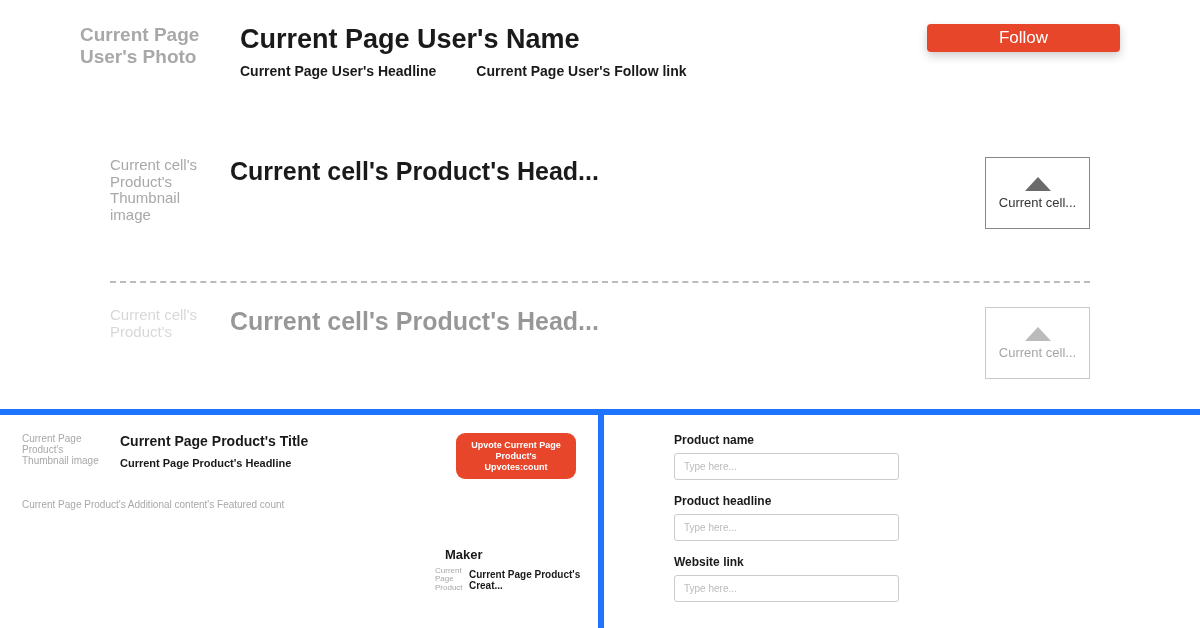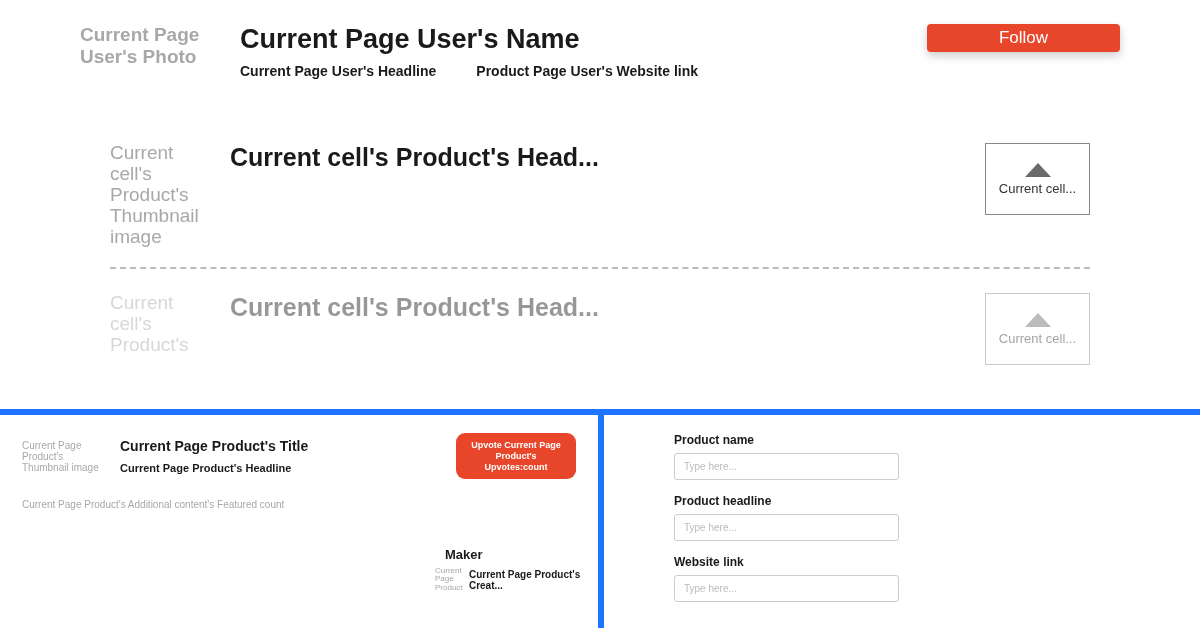--- a/index.html
+++ b/index.html
@@ -14,21 +14,21 @@
 
   
   .top-section {
     padding: 24px 80px 0 80px;
     height: 410px;
   }
   .profile-header {
     display: flex;
     align-items: flex-start;
     gap: 30px;
-    margin-bottom: 40px;
+    margin-bottom: 54px;
   }
   .photo-placeholder {
     font-size: 19px;
     font-weight: bold;
     color: #a8a8a8;
     line-height: 1.15;
     width: 130px;
   }
   .profile-info {
     flex: 1;
@@ -74,21 +74,21 @@
   }
   .product-row.faded {
     opacity: 0.45;
   }
   .row-divider {
     border: none;
     border-top: 2px dashed #bbb;
     margin: 0 30px;
   }
   .thumb-placeholder {
-    font-size: 19px;
+    font-size: 15px;
     color: #a8a8a8;
     line-height: 1.1;
     width: 90px;
     overflow: hidden;
   }
   .product-headline {
     font-size: 25px;
     font-weight: bold;
     color: #1a1a1a;
     flex: 1;
@@ -142,21 +142,21 @@
   .bottom-left {
     position: absolute;
     top: 415px;
     left: 0;
     width: 598px;
     height: 213px;
     padding: 18px 22px;
   }
   .bl-header {
     display: flex;
-    align-items: center;
+    align-items: flex-start;
     gap: 18px;
     margin-bottom: 20px;
   }
   .bl-thumb {
     font-size: 10px;
     color: #a8a8a8;
     line-height: 1.1;
     width: 80px;
   }
   .bl-info { flex: 1; }
@@ -246,21 +246,21 @@
 <body>
 
 <div class="top-section">
 
   <div class="profile-header">
     <div class="photo-placeholder">Current Page User's Photo</div>
     <div class="profile-info">
       <div class="profile-name">Current Page User's Name</div>
       <div class="profile-subrow">
         <div class="profile-headline">Current Page User's Headline</div>
-        <div class="profile-website">Product Page User's Website link</div>
+        <div class="profile-website">Current Page User's Follow link</div>
       </div>
     </div>
     <button class="follow-button">Follow</button>
   </div>
 
   <div class="product-list">
     <div class="product-row">
       <div class="thumb-placeholder">Current cell's Product's Thumbnail image</div>
       <div class="product-headline">Current cell's Product's Head...</div>
       <div class="upvote-box">

